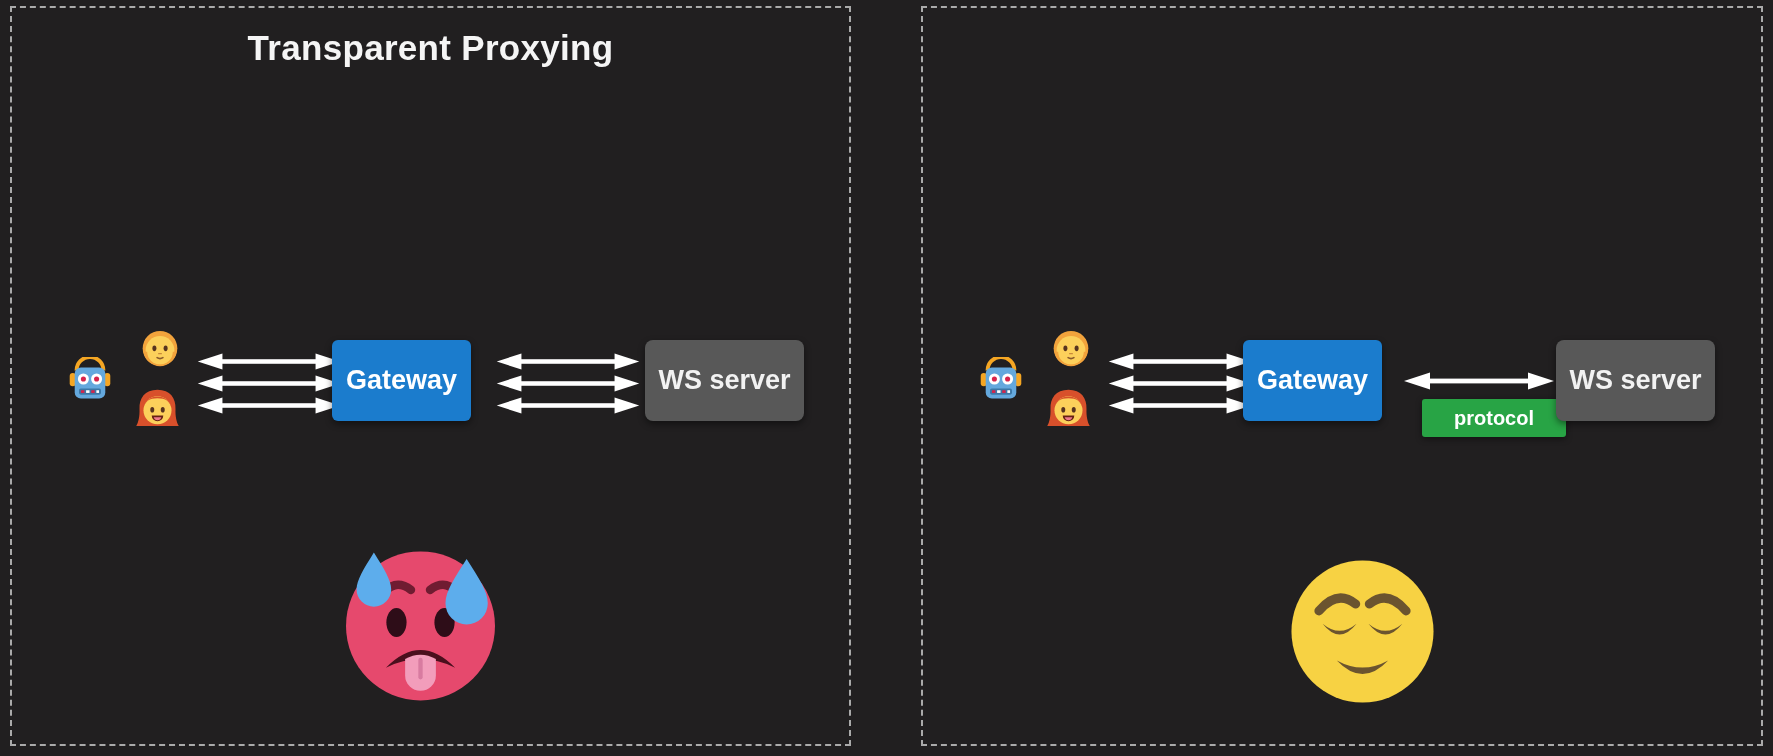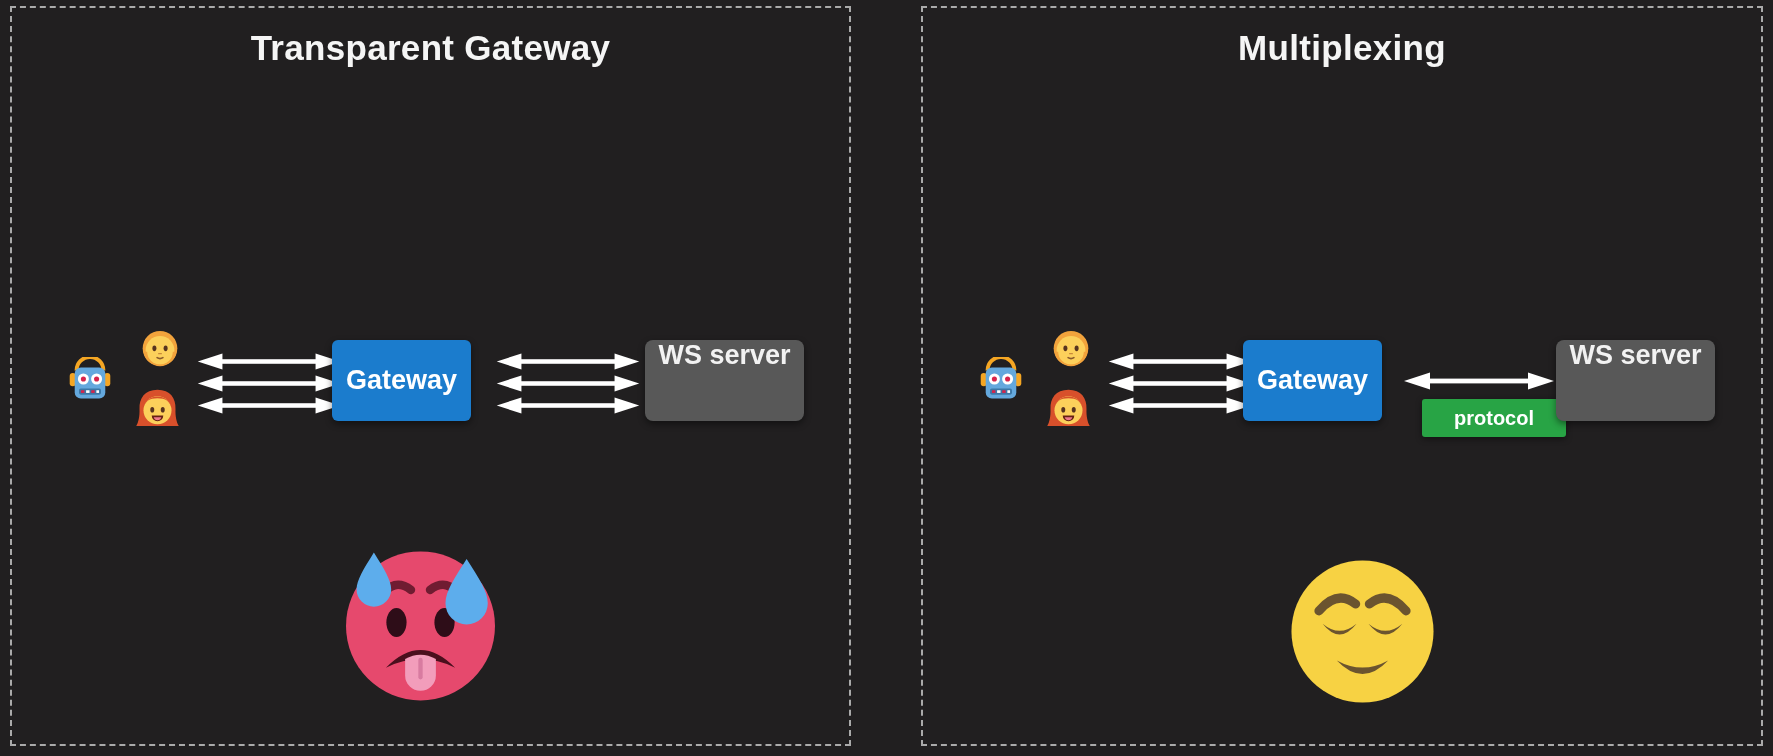--- a/index.html
+++ b/index.html
@@ -33,21 +33,21 @@
     left:320px; top:332px; width:139px; height:81px;
     background:#1b7ccd; border-radius:6px;
     color:#ffffff; font-size:27px; font-weight:bold;
     display:flex; align-items:center; justify-content:center;
     box-shadow:0 3px 7px rgba(0,0,0,.45);
   }
   .server {
     left:633px; top:332px; width:159px; height:81px;
     background:#585858; border-radius:8px;
     color:#f2f2f2; font-size:27px; font-weight:600;
-    display:flex; justify-content:center;
+    display:flex; align-items:center; justify-content:center;
     box-shadow:0 3px 7px rgba(0,0,0,.45);
   }
   .protocol {
     left:499px; top:391px; width:144px; height:38px;
     background:#28a445; border-radius:3px;
     color:#ffffff; font-size:20px; font-weight:bold;
     display:flex; align-items:center; justify-content:center;
     box-shadow:0 2px 6px rgba(0,0,0,.45);
   }
   .mood-hot      { left:322px; top:529px; width:173px; height:173px; }
@@ -116,21 +116,21 @@
       <path d="M9.3 16.3 Q13 21 16.7 16.3 Q13 19.4 9.3 16.3 Z" fill="#6b542f"></path>
       <path d="M19.3 16.3 Q23 21 26.7 16.3 Q23 19.4 19.3 16.3 Z" fill="#6b542f"></path>
       <path d="M12.4 24.3 Q18 30.2 23.6 24.3 Q18 27.4 12.4 24.3 Z" fill="#6b542f"></path>
     </symbol>
   </defs>
 </svg>
 
 <div class="stage">
 
   <section class="panel panel-left">
-    <h2 class="panel-title">Transparent Gateway</h2>
+    <h2 class="panel-title">Transparent Proxying</h2>
 
     <svg class="abs client-robot">
         <use href="#em-robot"></use>
       </svg>
     <svg class="abs client-man">
         <use href="#em-man"></use>
       </svg>
     <svg class="abs client-woman">
         <use href="#em-woman"></use>
       </svg>
@@ -166,21 +166,20 @@
     <div class="abs server">
       <span>WS server</span>
     </div>
 
     <svg class="abs mood-hot">
         <use href="#em-hot"></use>
       </svg>
   </section>
 
   <section class="panel panel-right">
-    <h2 class="panel-title">Multiplexing</h2>
 
     <svg class="abs client-robot">
         <use href="#em-robot"></use>
       </svg>
     <svg class="abs client-man">
         <use href="#em-man"></use>
       </svg>
     <svg class="abs client-woman">
         <use href="#em-woman"></use>
       </svg>

